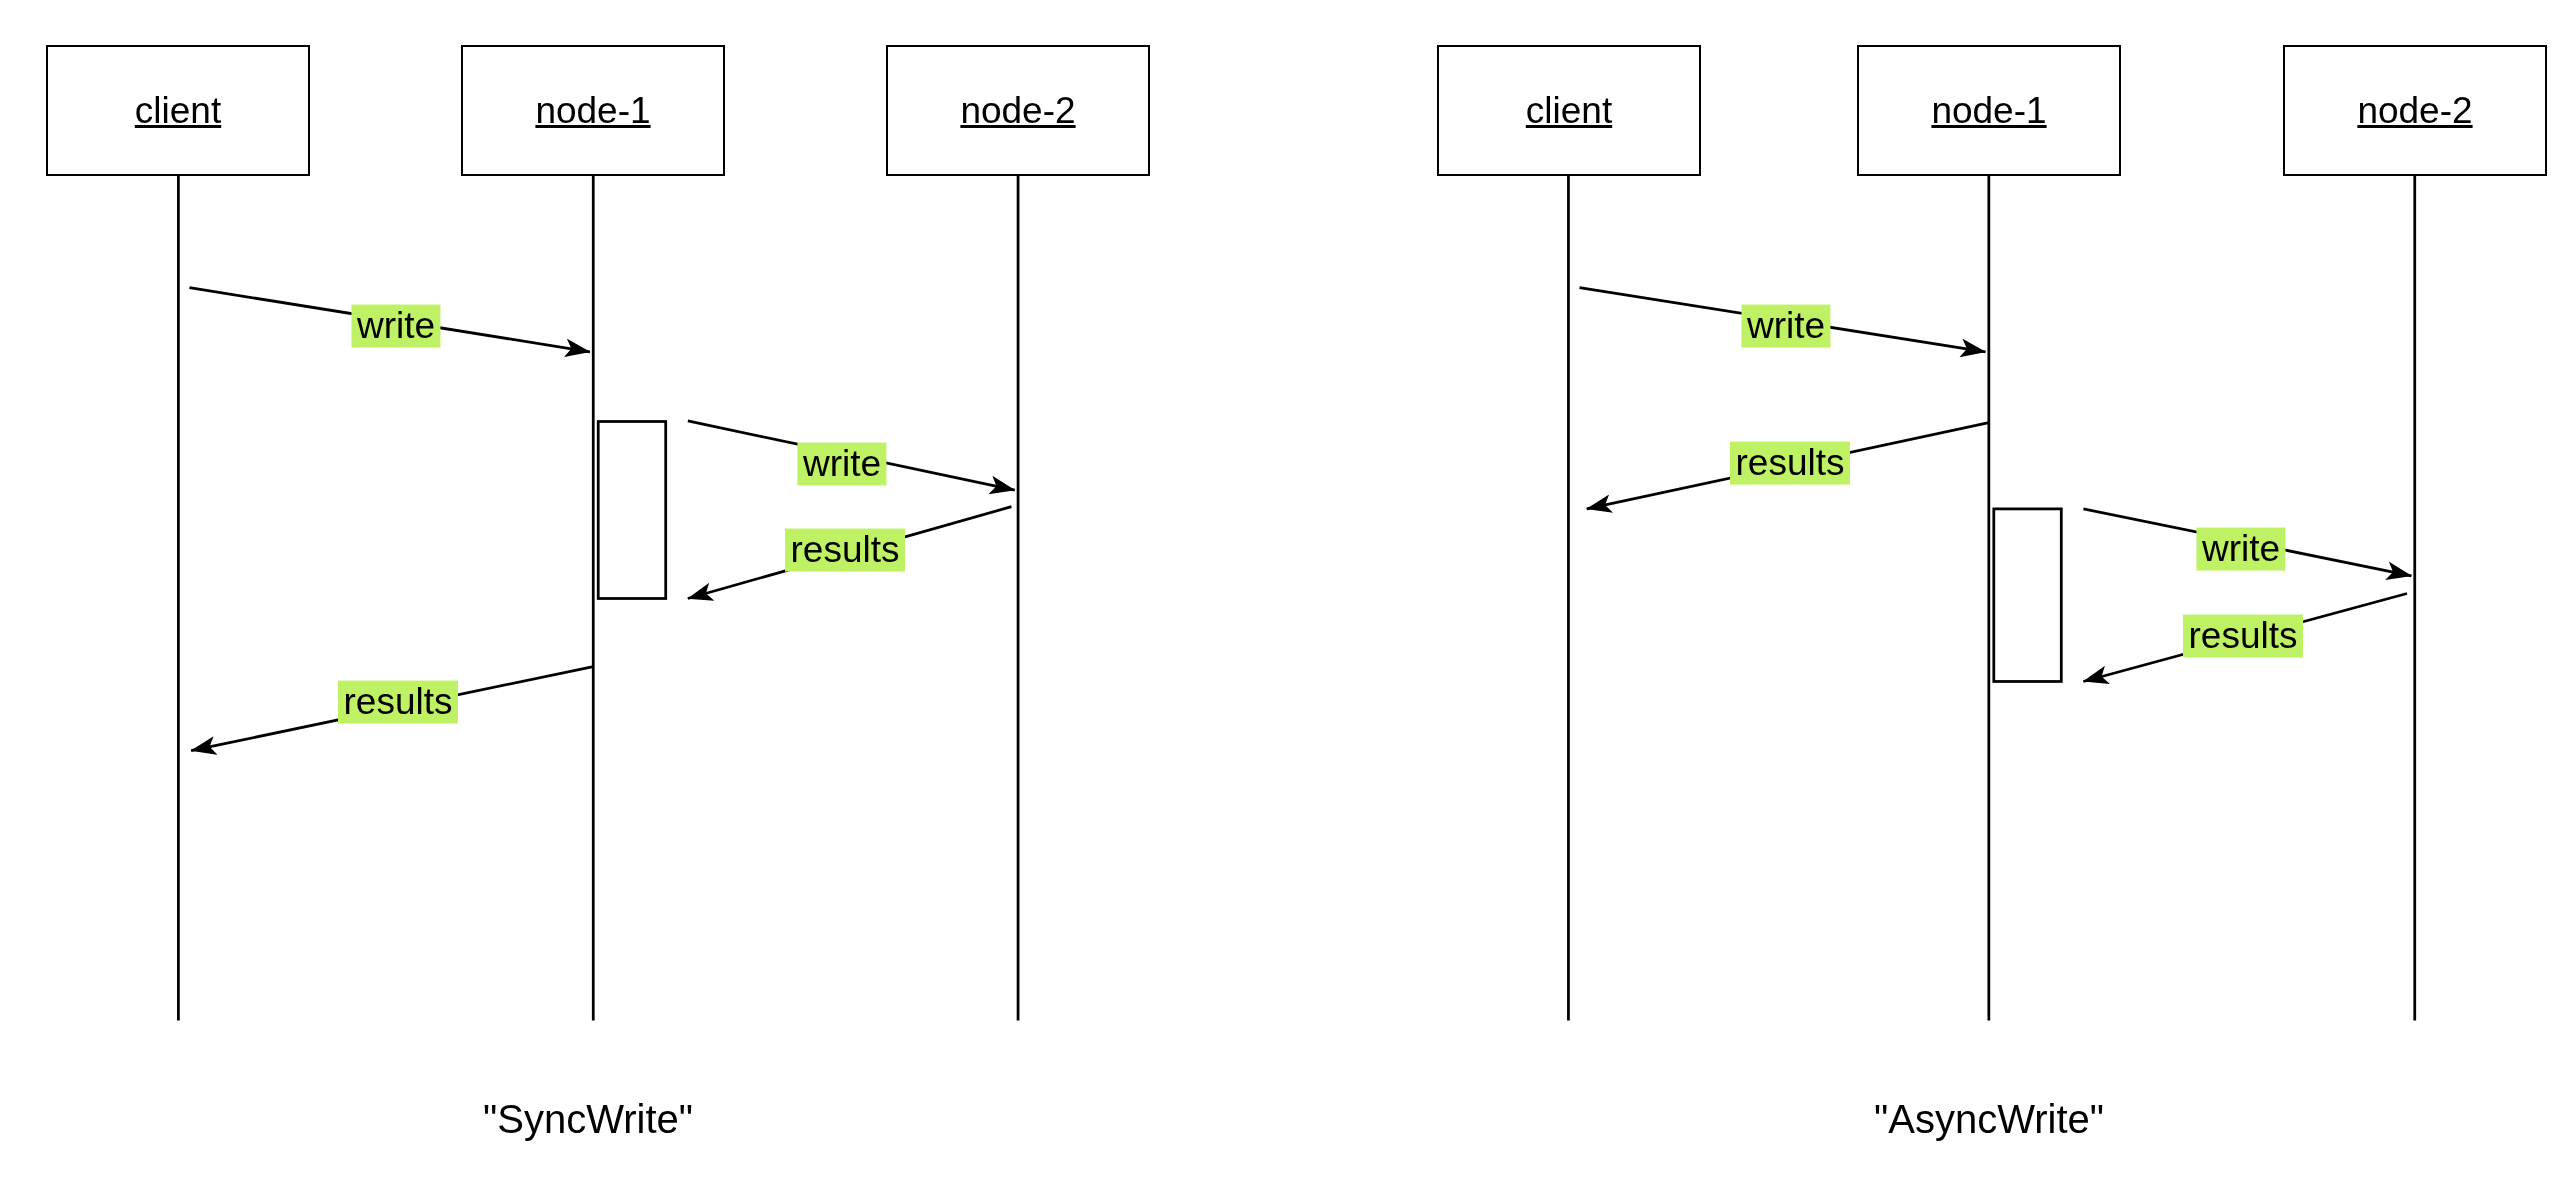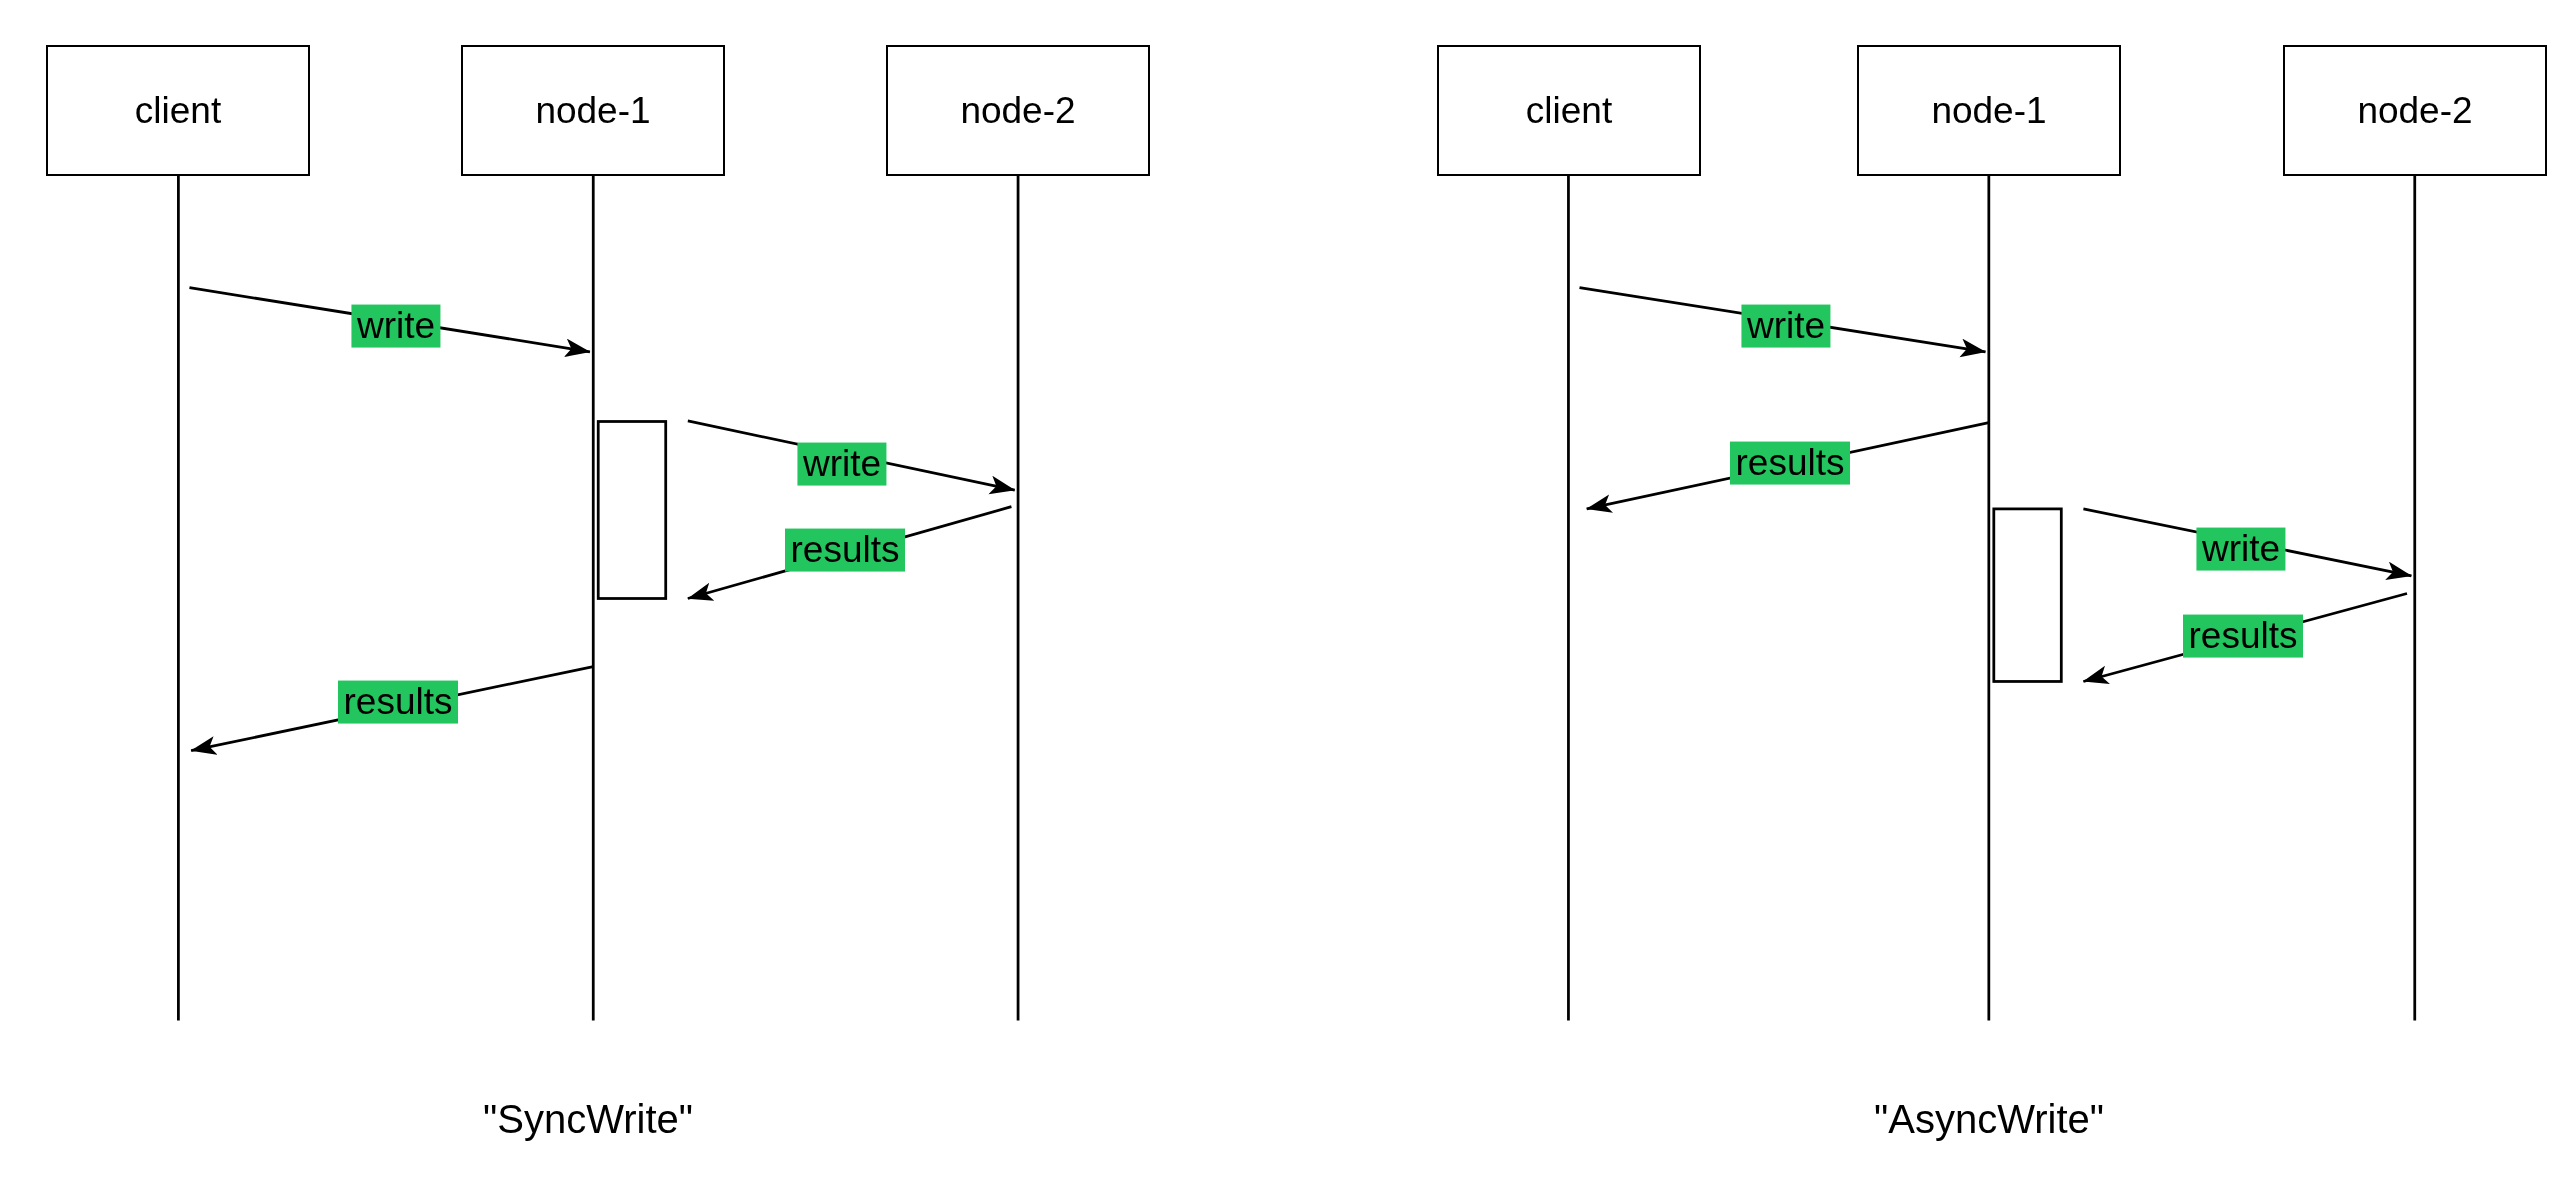--- a/index.html
+++ b/index.html
@@ -28,25 +28,26 @@
     border: 2.8px solid #000000;
     background: #ffffff;
     display: flex;
     align-items: center;
     justify-content: center;
   }
   .actor-label {
     font-size: 37px;
     line-height: 1;
     white-space: nowrap;
+    text-decoration: underline;
   }
   .msg-label {
     position: absolute;
     transform: translate(-50%, -50%);
-    background: #22c55e;
+    background: #bef264;
     padding: 1.1px 5.5px;
     font-size: 37px;
     line-height: 1.1;
     white-space: nowrap;
   }
   .caption {
     position: absolute;
     transform: translate(-50%, -50%);
     font-size: 40px;
     line-height: 1.1;

